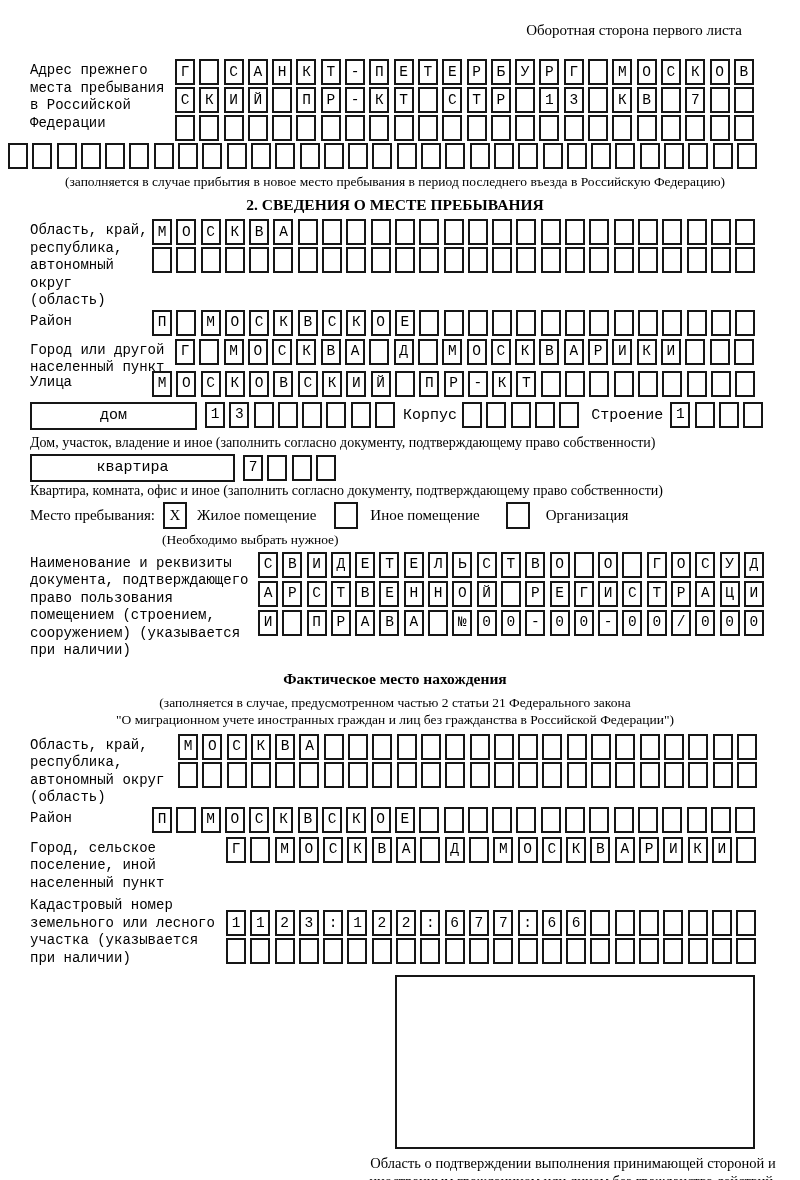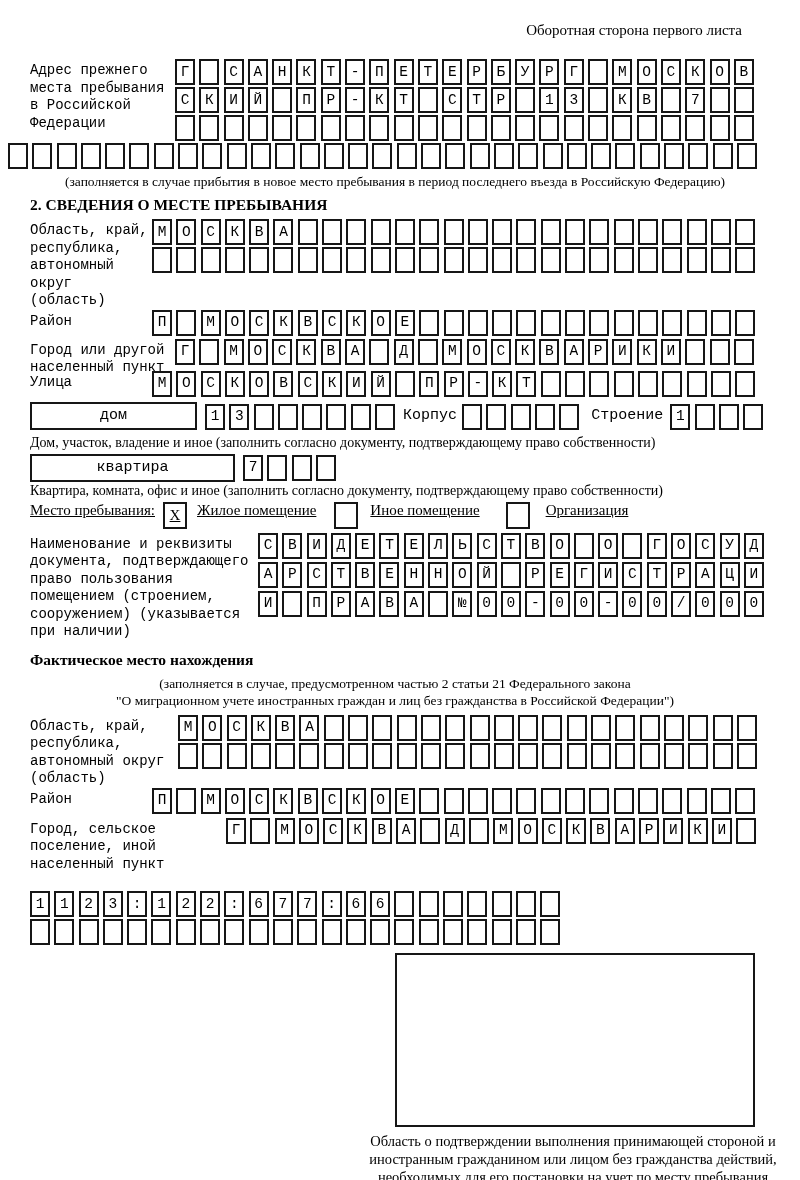--- a/index.html
+++ b/index.html
@@ -6,25 +6,25 @@
   body{width:800px;height:1180px;color:#000;font-family:"Liberation Serif",serif;overflow:hidden;}
   .page{padding:8px 40px 0 30px;box-sizing:border-box;}
   .hdr{ text-align:right;font-size:15px;margin:14px 18px 0 0;}
   .frow{display:flex;align-items:flex-start;font-family:Liberation Mono, monospace;}
   .flabel{flex:0 0 auto;font-size:14px;line-height:17.5px;padding-top:3px;}
   .rows{display:flex;flex-direction:column;row-gap:2px;}
   .boxrow{display:flex;column-gap:4.3px;}
   .cell{flex:0 0 auto;width:16px;height:22px;border:2px solid #161616;display:flex;align-items:center;justify-content:center;font-size:14.5px;line-height:1;background:#fff;}
   .note{font-size:13.5px;line-height:17px;}
   .center{text-align:center;}
-  .sec-title{font-weight:bold;font-size:15.5px;}
+  .sec-title{font-weight:bold;font-size:15.5px;text-align:center;}
   .wide-box{flex:0 0 auto;border:2px solid #161616;height:24px;display:flex;align-items:center;justify-content:center;font-size:15px;}
   .inline-label{font-size:15px;align-self:center;}
   .checkbox{flex:0 0 auto;width:20px;height:23px;border:2px solid #161616;display:flex;align-items:center;justify-content:center;font-size:15px;}
-  .stay-row{display:flex;align-items:flex-start;text-decoration:underline;}
+  .stay-row{display:flex;align-items:center;}
   .stamp-box{width:356px;height:170px;border:2px solid #161616;margin-left:365px;background:#fff;}
   .stamp-caption{width:410px;margin-left:338px;text-align:center;font-size:14.5px;line-height:18px;margin-top:5px;}
 </style>
 </head>
 <body>
 
 <div class="page">
 
   <div class="hdr">Оборотная сторона первого листа</div>
 
@@ -293,21 +293,21 @@
         <div class="cell"></div>
         <div class="cell"></div>
         <div class="cell"></div>
         <div class="cell"></div>
         <div class="cell"></div>
         <div class="cell"></div>
         <div class="cell"></div>
       </div>
   </div>
 
-  <div class="frow" style="margin-top:5px;align-items:flex-end">
+  <div class="frow" style="margin-top:5px;align-items:flex-start">
     <div class="wide-box" style="width:163px">дом</div>
     <div class="boxrow" style="margin-left:8px">
         <div class="cell">1</div>
         <div class="cell">3</div>
         <div class="cell"></div>
         <div class="cell"></div>
         <div class="cell"></div>
         <div class="cell"></div>
         <div class="cell"></div>
         <div class="cell"></div>
@@ -343,20 +343,21 @@
 
   <div class="stay-row" style="margin-top:3px">
     <span style="font-size:15px;margin-right:8px">Место пребывания:</span>
     <div class="checkbox">X</div>
     <span style="font-size:15px;margin:0 18px 0 10px">Жилое помещение</span>
     <div class="checkbox"></div>
     <span style="font-size:15px;margin:0 26px 0 12px">Иное помещение</span>
     <div class="checkbox"></div>
     <span style="font-size:15px;margin-left:16px">Организация</span>
   </div>
+  <div class="note" style="margin:2px 0 0 132px">(Необходимо выбрать нужное)</div>
 
   <div class="frow" style="margin-top:4px">
     <div class="flabel" style="width:228px">Наименование и реквизиты документа, подтверждающего право пользования помещением (строением, сооружением) (указывается при наличии)</div>
     <div class="rows" style="row-gap:3px">
       <div class="boxrow">
           <div class="cell">С</div>
           <div class="cell">В</div>
           <div class="cell">И</div>
           <div class="cell">Д</div>
           <div class="cell">Е</div>
@@ -541,20 +542,21 @@
         <div class="cell">А</div>
         <div class="cell">Р</div>
         <div class="cell">И</div>
         <div class="cell">К</div>
         <div class="cell">И</div>
         <div class="cell"></div>
       </div>
   </div>
 
   <div class="frow" style="margin-top:2px">
+    <div class="flabel" style="width:196px">Кадастровый номер земельного или лесного участка (указывается при наличии)</div>
     <div class="rows" style="margin-top:16px">
       <div class="boxrow">
           <div class="cell">1</div>
           <div class="cell">1</div>
           <div class="cell">2</div>
           <div class="cell">3</div>
           <div class="cell">:</div>
           <div class="cell">1</div>
           <div class="cell">2</div>
           <div class="cell">2</div>

